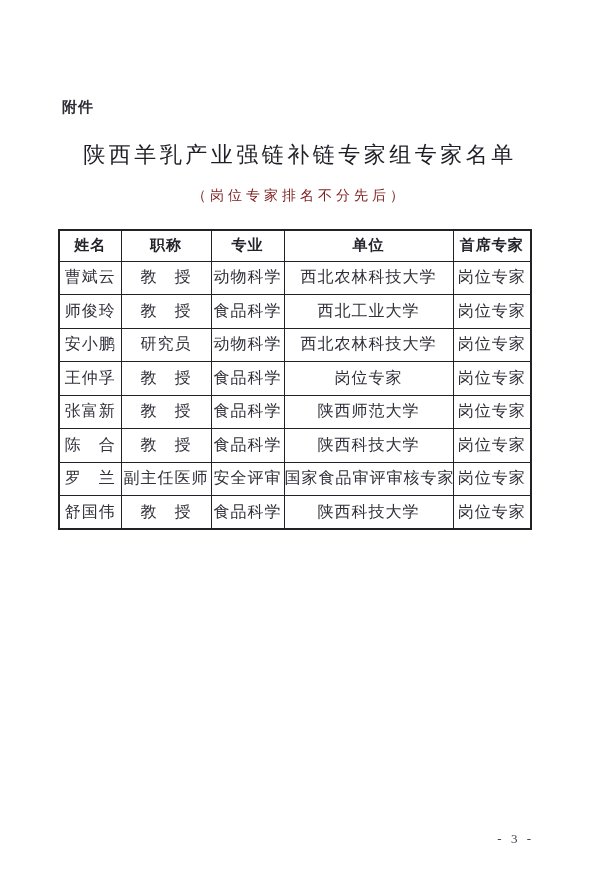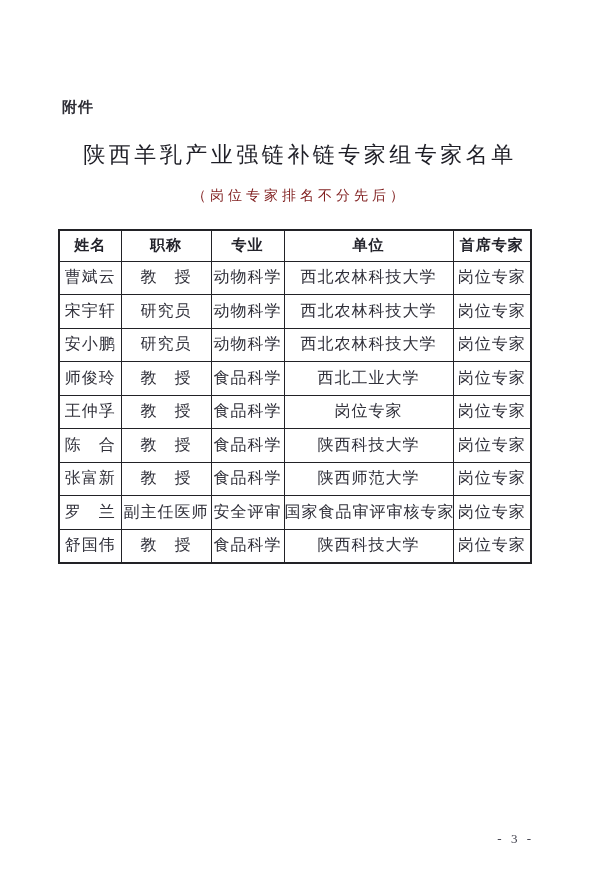--- a/index.html
+++ b/index.html
@@ -121,59 +121,52 @@
       </thead>
     <tbody>
         <tr>
           <td>曹斌云</td>
           <td>教　授</td>
           <td>动物科学</td>
           <td>西北农林科技大学</td>
           <td>岗位专家</td>
         </tr>
         <tr>
-          <td>宋宇轩</td>
-          <td>研究员</td>
-          <td>动物科学</td>
-          <td>西北农林科技大学</td>
+          <td>师俊玲</td>
+          <td>教　授</td>
+          <td>食品科学</td>
+          <td>西北工业大学</td>
           <td>岗位专家</td>
         </tr>
         <tr>
           <td>安小鹏</td>
           <td>研究员</td>
           <td>动物科学</td>
           <td>西北农林科技大学</td>
           <td>岗位专家</td>
         </tr>
         <tr>
-          <td>师俊玲</td>
-          <td>教　授</td>
-          <td>食品科学</td>
-          <td>西北工业大学</td>
-          <td>岗位专家</td>
-        </tr>
-        <tr>
           <td>王仲孚</td>
           <td>教　授</td>
           <td>食品科学</td>
           <td>岗位专家</td>
           <td>岗位专家</td>
         </tr>
         <tr>
+          <td>张富新</td>
+          <td>教　授</td>
+          <td>食品科学</td>
+          <td>陕西师范大学</td>
+          <td>岗位专家</td>
+        </tr>
+        <tr>
           <td>陈　合</td>
           <td>教　授</td>
           <td>食品科学</td>
           <td>陕西科技大学</td>
-          <td>岗位专家</td>
-        </tr>
-        <tr>
-          <td>张富新</td>
-          <td>教　授</td>
-          <td>食品科学</td>
-          <td>陕西师范大学</td>
           <td>岗位专家</td>
         </tr>
         <tr>
           <td>罗　兰</td>
           <td>副主任医师</td>
           <td>安全评审</td>
           <td>国家食品审评审核专家</td>
           <td>岗位专家</td>
         </tr>
         <tr>

